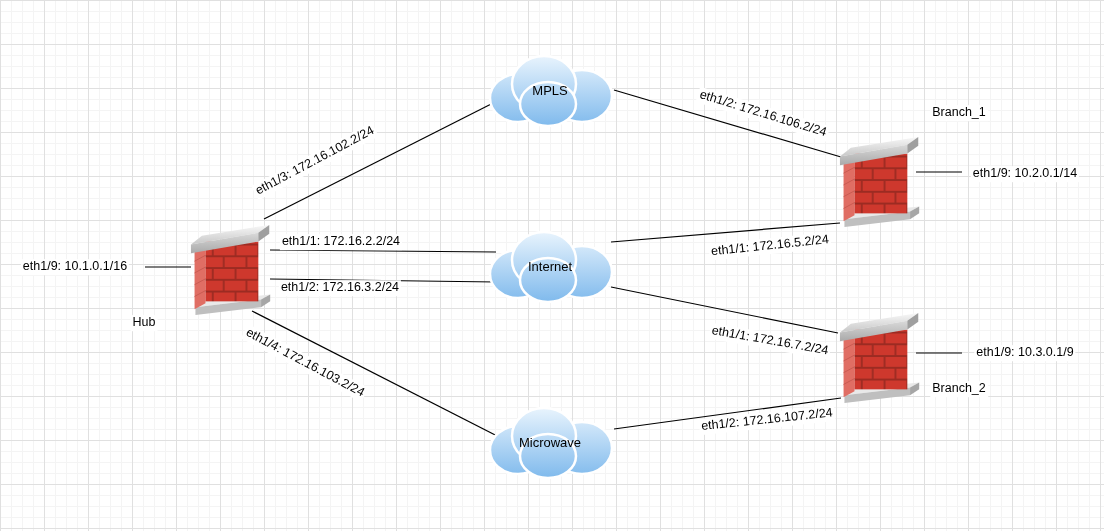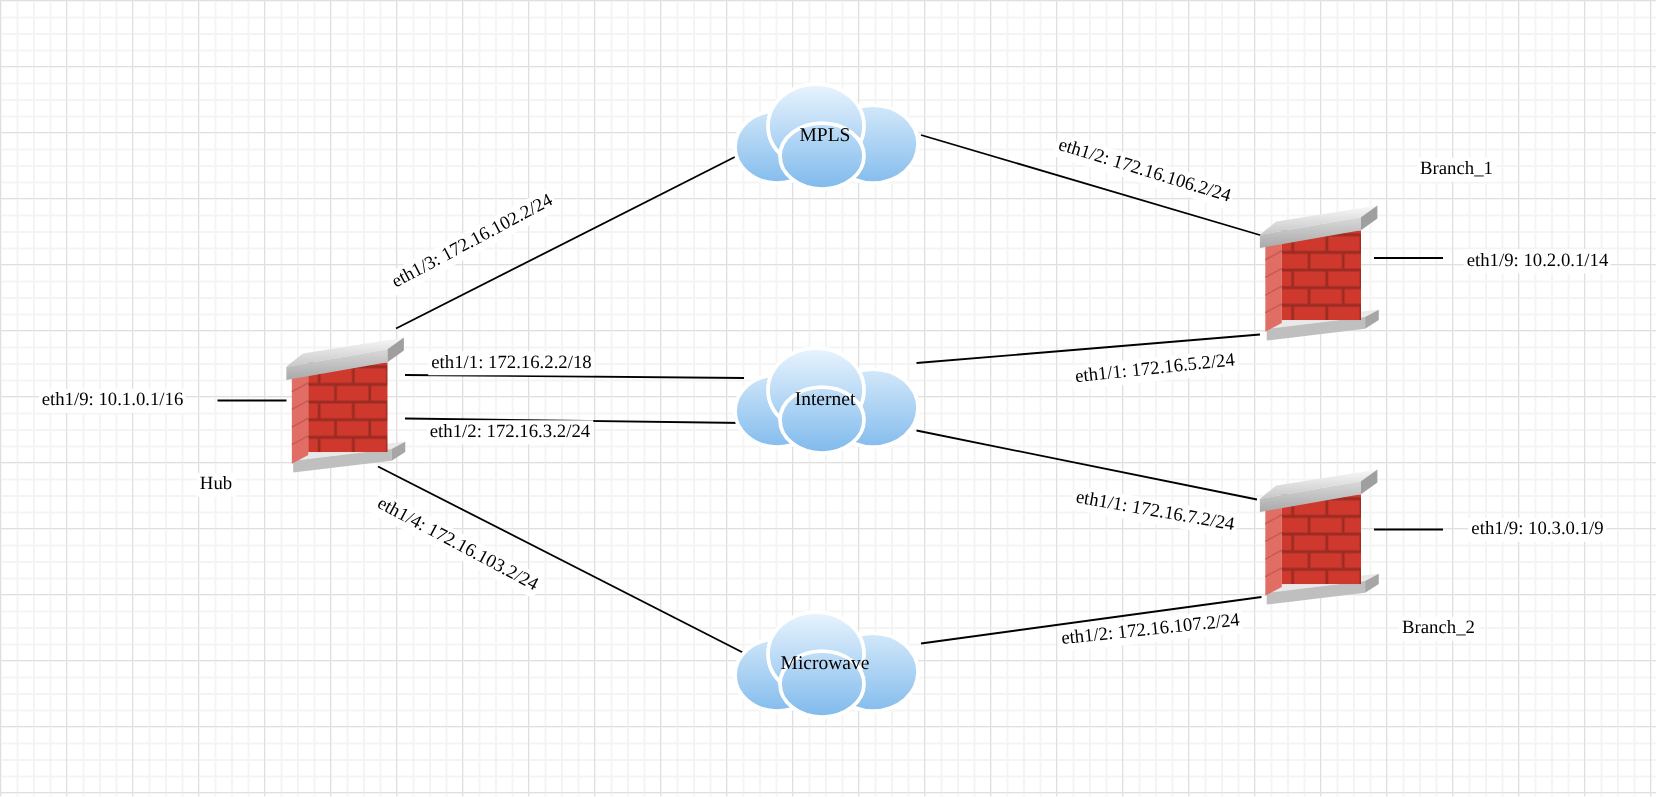--- a/index.html
+++ b/index.html
@@ -1,20 +1,20 @@
 <!DOCTYPE html>
 <html style="--grid-minor: #f4f4f4; --grid-major: #e0e0e0; --edge: #000000; --brick-red: #ce382d; --brick-mortar: #9c2b22; --brick-side: #e06e64; --cap-gray: #c9c9c9; --cloud-top: #eef7fe; --cloud-bottom: #7cb8ec;"><head>
 <meta charset="utf-8">
 <style>
   html,body{margin:0;padding:0;background:#fff;}
   .canvas{
     position:relative;
     width:1104px;height:531px;
     overflow:hidden;
-    font-family:Liberation Serif, serif;
+    font-family:Liberation Sans, sans-serif;
     background-color:#ffffff;
     background-image:
       linear-gradient(var(--grid-major,#e0e0e0) 1px, transparent 1px),
       linear-gradient(90deg, var(--grid-major,#e0e0e0) 1px, transparent 1px),
       linear-gradient(var(--grid-minor,#f4f4f4) 1px, transparent 1px),
       linear-gradient(90deg, var(--grid-minor,#f4f4f4) 1px, transparent 1px);
     background-size:44px 44px, 44px 44px, 11px 11px, 11px 11px;
   }
   svg.edges{position:absolute;left:0;top:0;z-index:1;}
   .node{position:absolute;z-index:2;}
@@ -126,29 +126,29 @@
     <div class="cloud-label">Microwave</div>
   </div>
   <div class="cloud-node" style="left:482px;top:228px;width:136px;height:76px;">
     <svg width="136" height="76" viewBox="0 0 136 76">
         <use href="#cloud"></use>
       </svg>
     <div class="cloud-label">Internet</div>
   </div>
 
   <div class="lbl" style="left:144px;top:323px;">Hub</div>
-  <div class="lbl" style="left:959px;top:113px;margin-left:12px;">Branch_1</div>
-  <div class="lbl" style="left:959px;top:419px;">Branch_2</div>
+  <div class="lbl" style="left:959px;top:113px;">Branch_1</div>
+  <div class="lbl" style="left:959px;top:389px;">Branch_2</div>
 
   <div class="lbl" style="left:75px;top:267px;text-align:right;">eth1/9: 10.1.0.1/16</div>
   <div class="lbl" style="left:1025px;top:174px;">eth1/9: 10.2.0.1/14</div>
   <div class="lbl" style="left:1025px;top:353px;">eth1/9: 10.3.0.1/9</div>
 
   <div class="lbl r" style="left:315px;top:161px;transform:translate(-50%,-50%) rotate(-28deg);">eth1/3: 172.16.102.2/24</div>
-  <div class="lbl" style="left:341px;top:242px;">eth1/1: 172.16.2.2/18</div>
+  <div class="lbl" style="left:341px;top:242px;">eth1/1: 172.16.2.2/24</div>
   <div class="lbl" style="left:340px;top:288px;">eth1/2: 172.16.3.2/24</div>
   <div class="lbl r" style="left:305px;top:363px;transform:translate(-50%,-50%) rotate(28deg);">eth1/4: 172.16.103.2/24</div>
   <div class="lbl r" style="left:763px;top:114px;transform:translate(-50%,-50%) rotate(17deg);">eth1/2: 172.16.106.2/24</div>
   <div class="lbl r" style="left:770px;top:246px;transform:translate(-50%,-50%) rotate(-6deg);">eth1/1: 172.16.5.2/24</div>
   <div class="lbl r" style="left:770px;top:341px;transform:translate(-50%,-50%) rotate(10deg);">eth1/1: 172.16.7.2/24</div>
   <div class="lbl r" style="left:767px;top:420px;transform:translate(-50%,-50%) rotate(-6deg);">eth1/2: 172.16.107.2/24</div>
 
 </div>
 
 </body></html>

